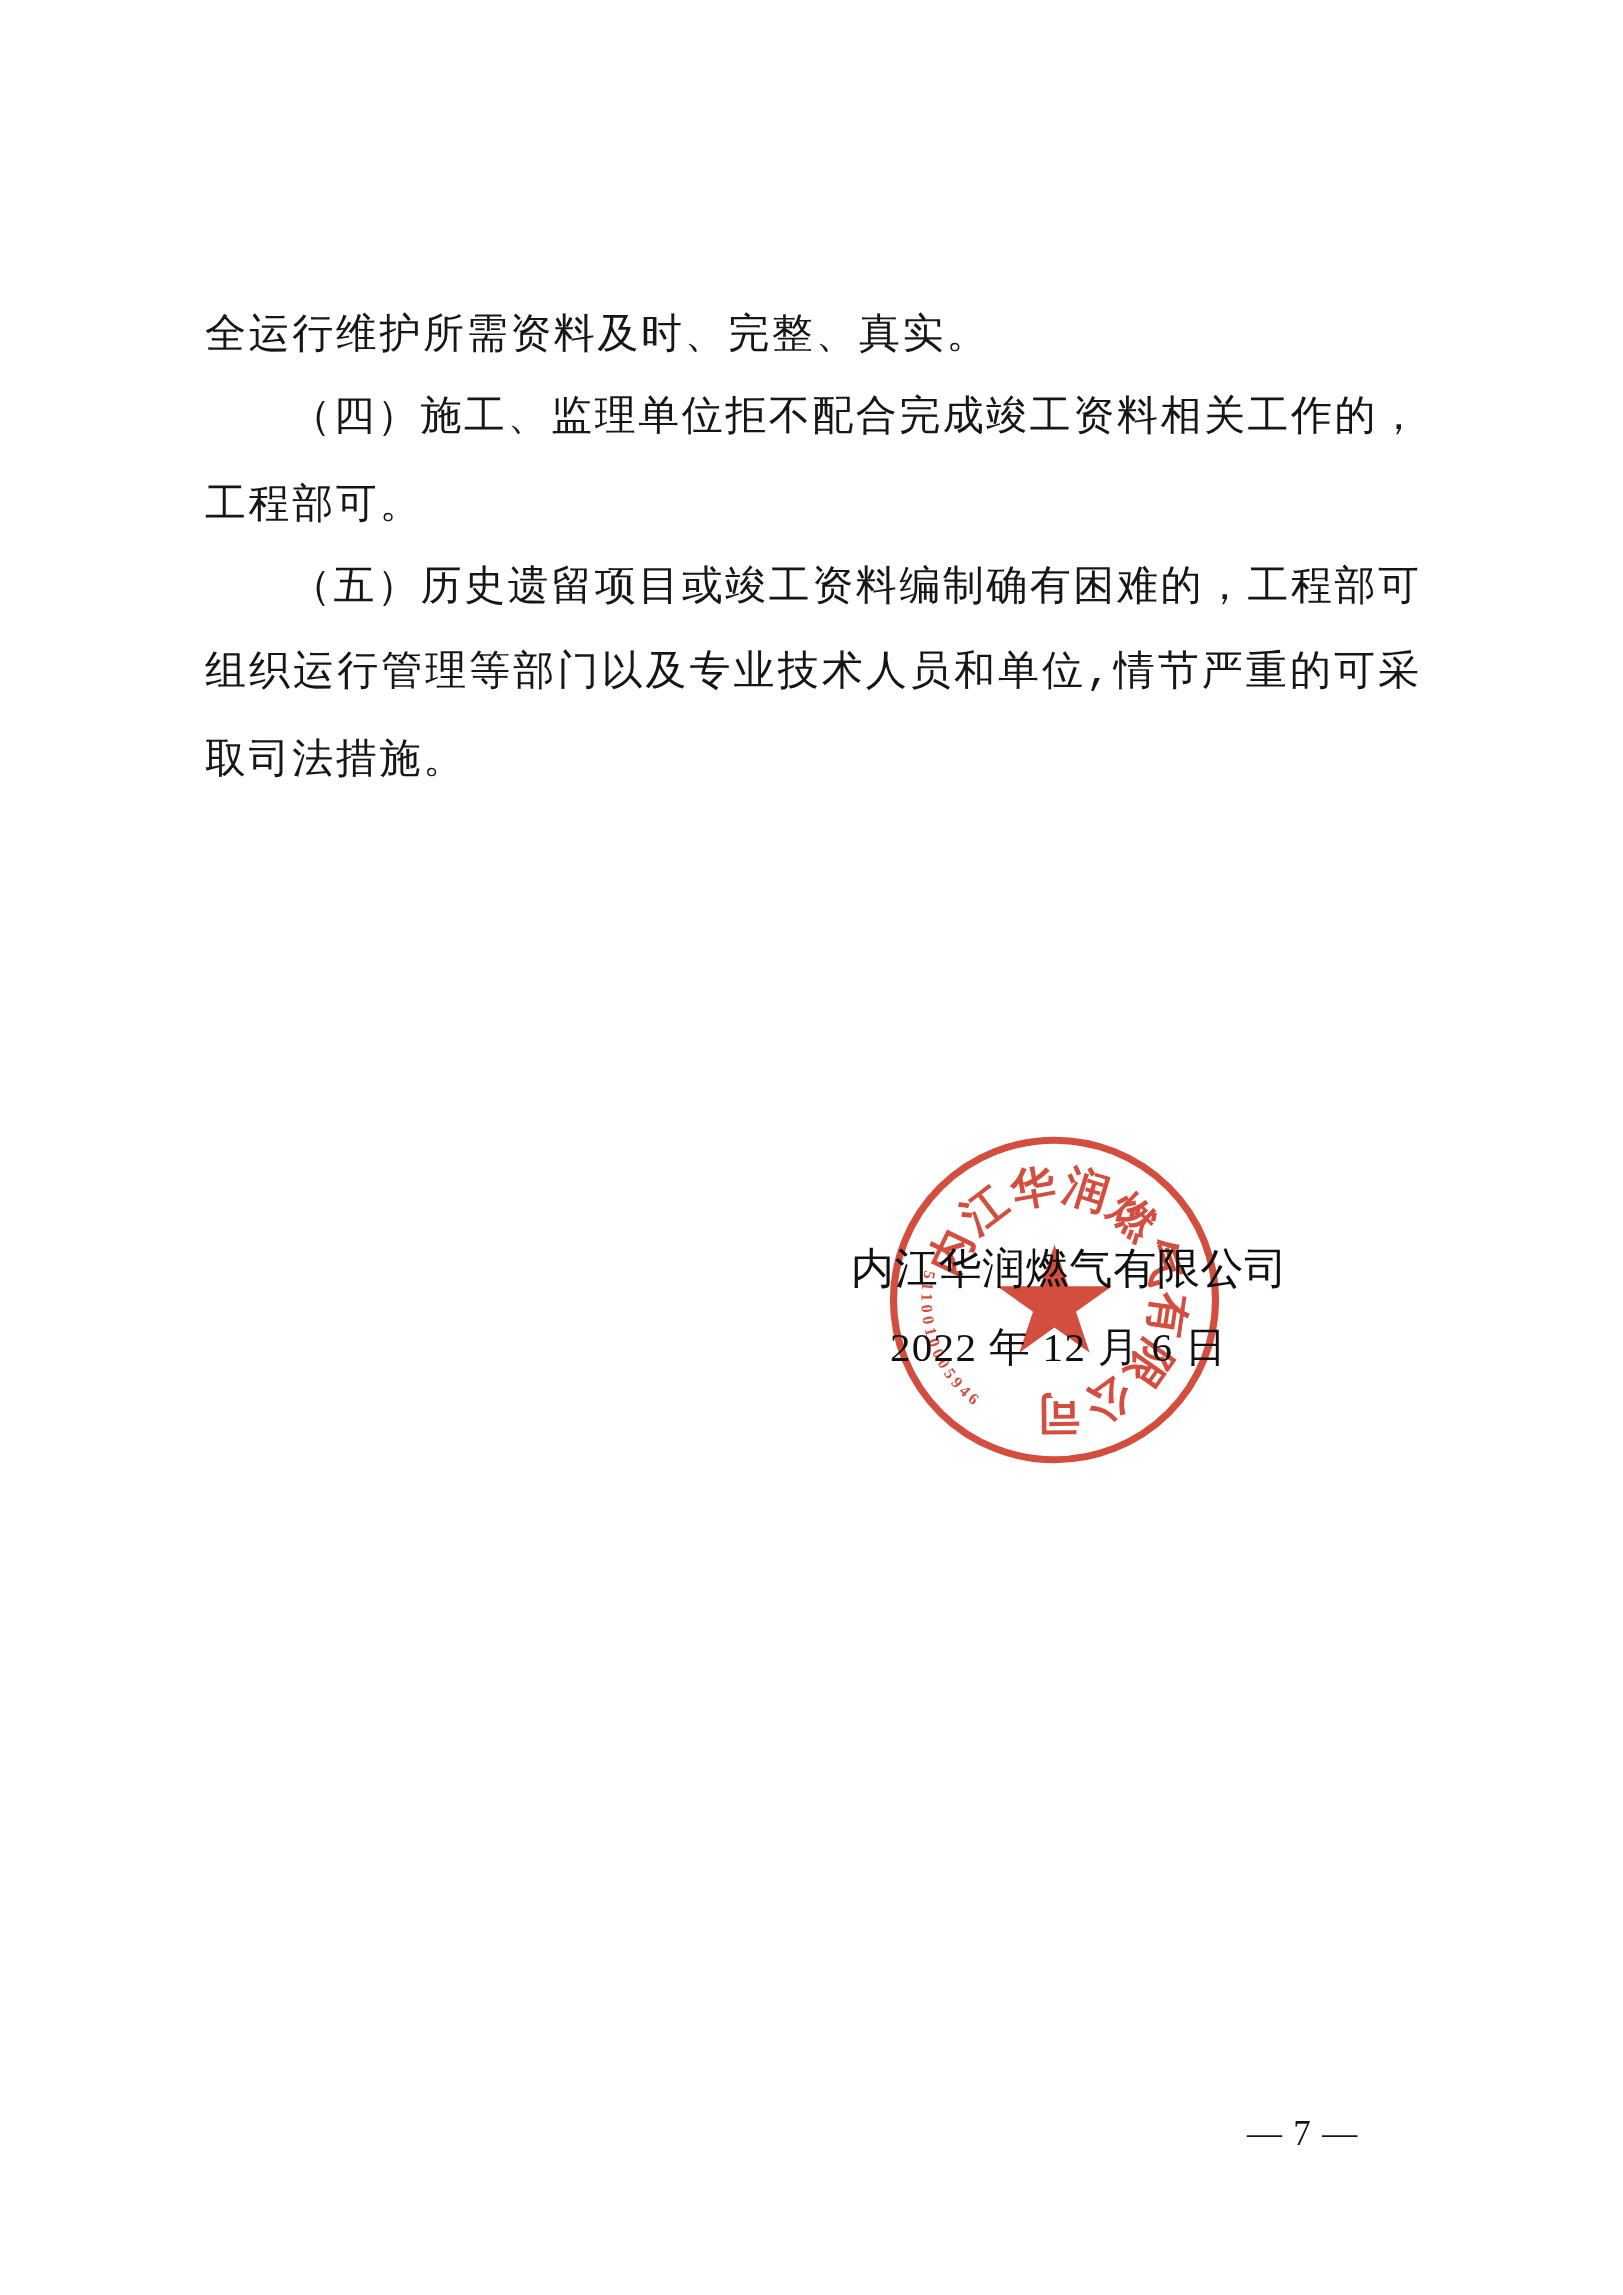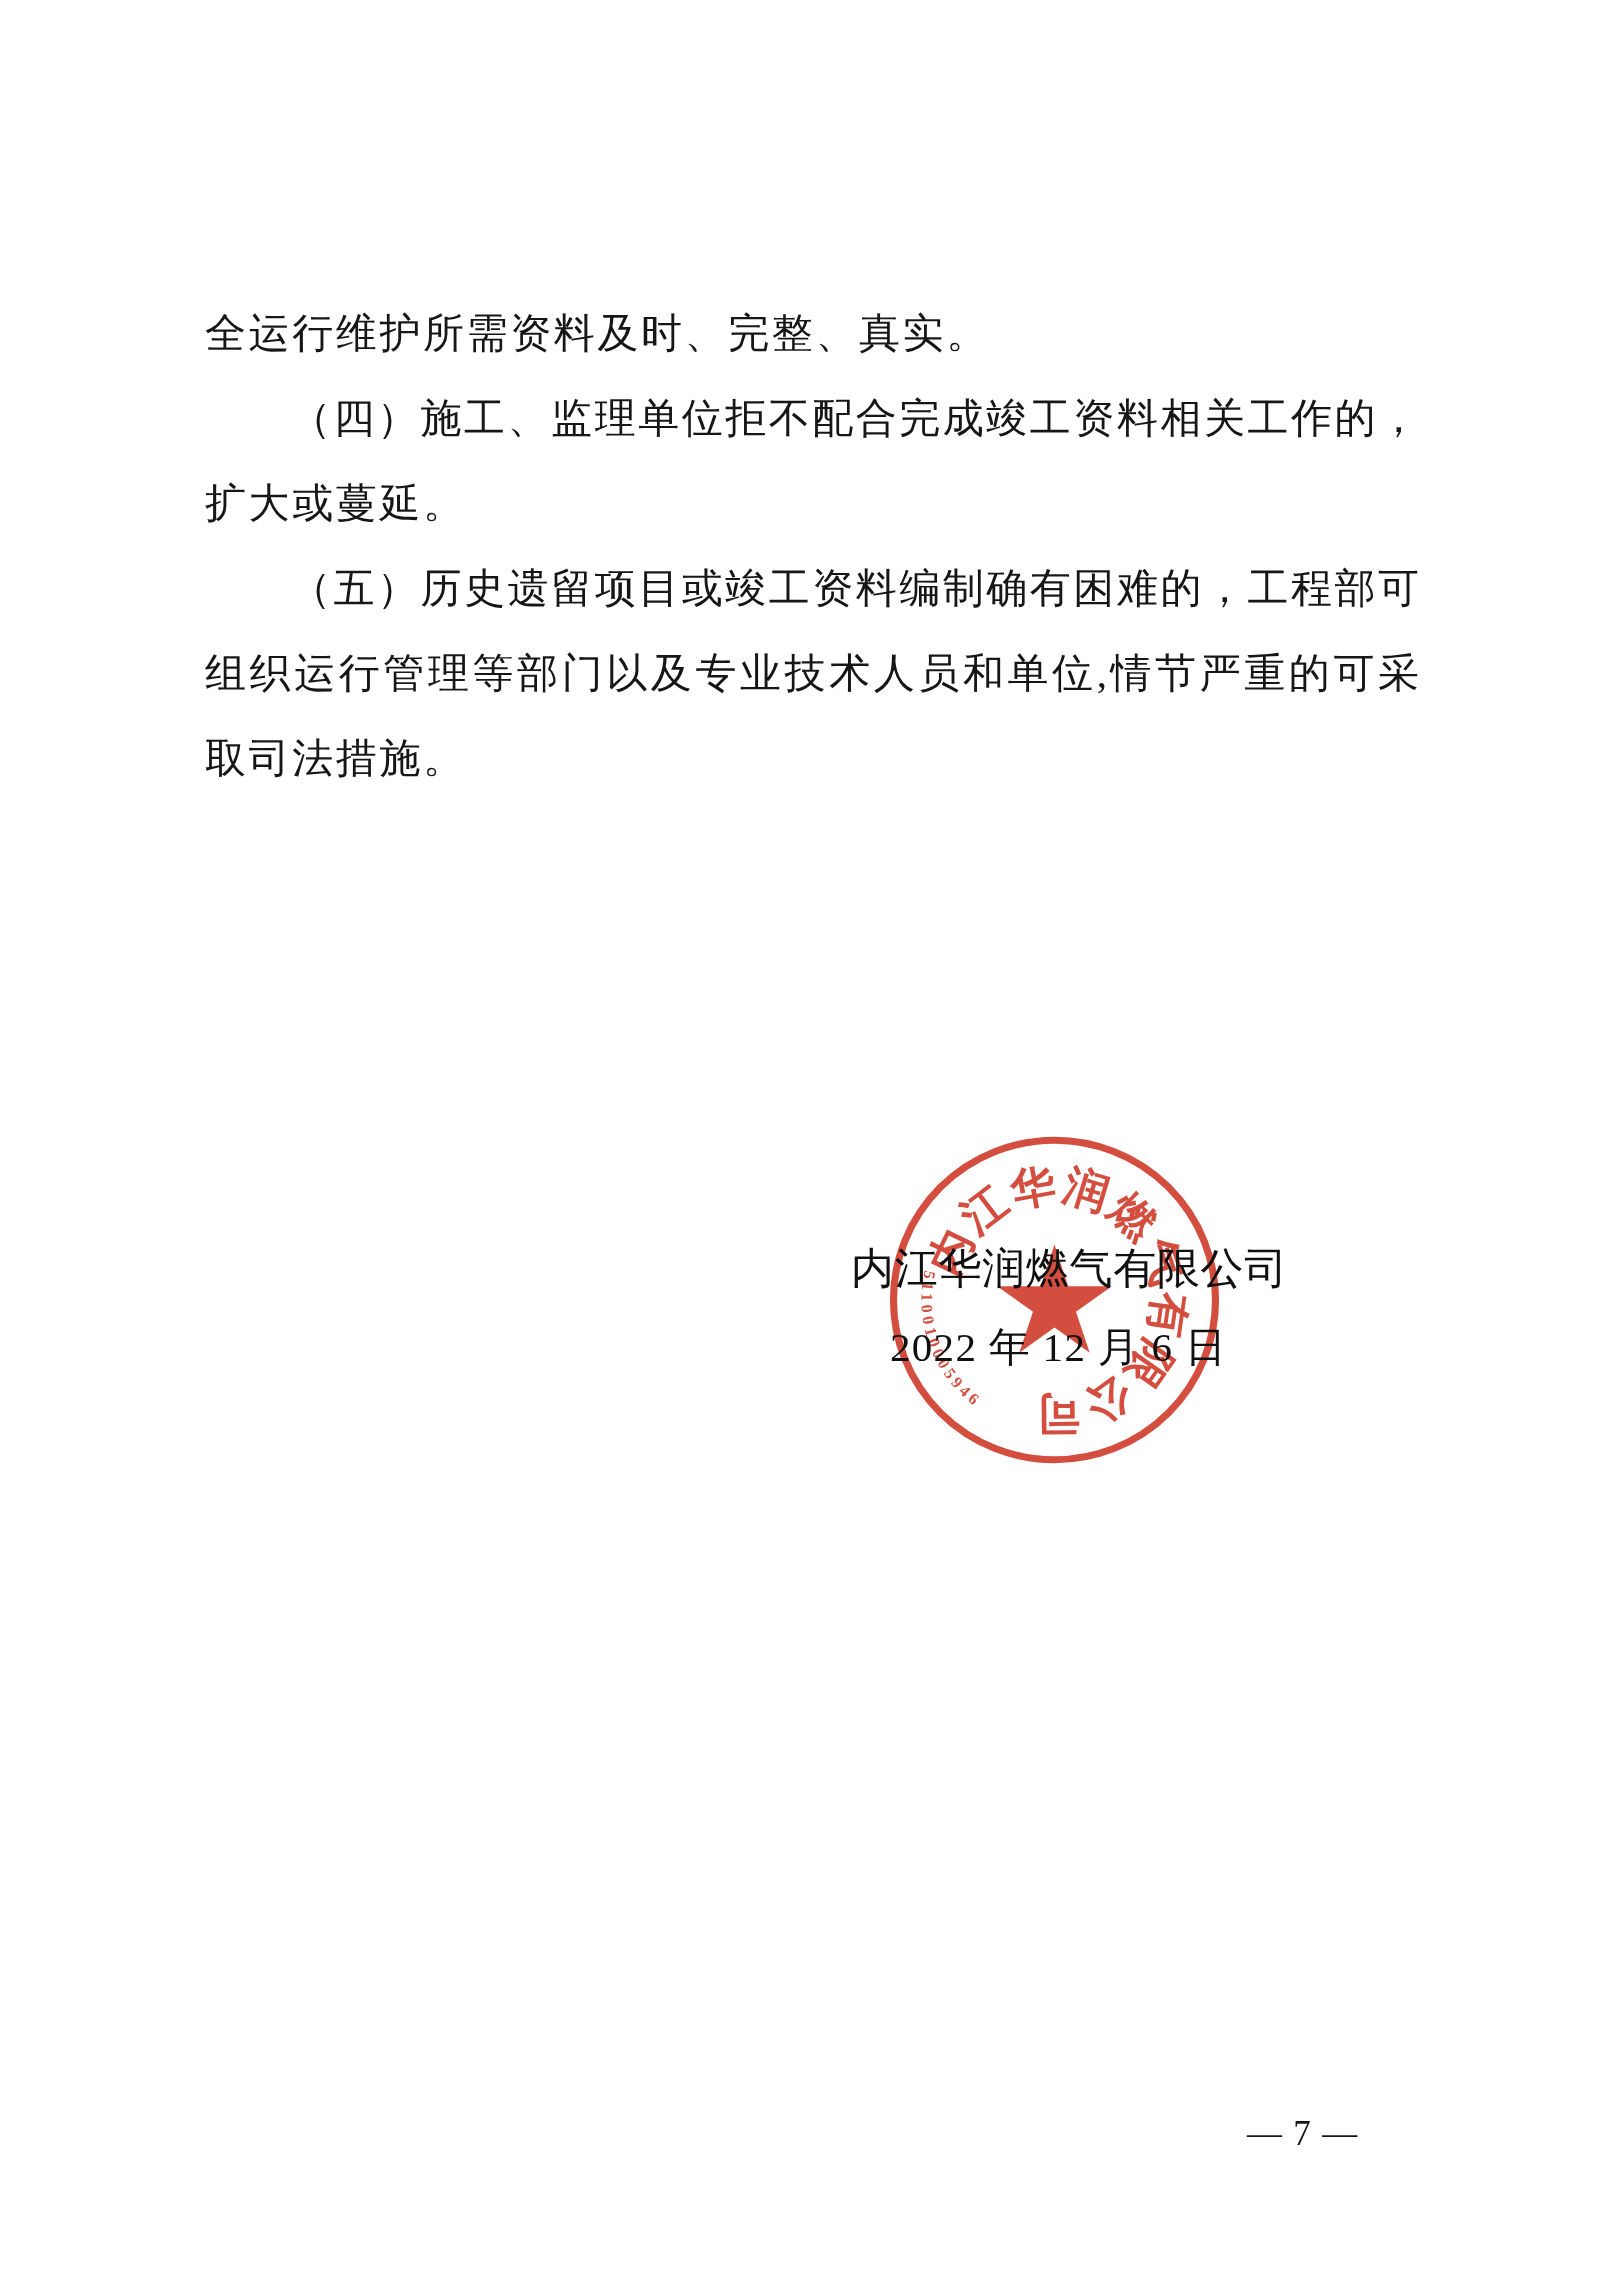--- a/index.html
+++ b/index.html
@@ -10,21 +10,21 @@
     font-family:"Liberation Serif","DejaVu Serif",serif;
     overflow:hidden;
   }
   .body-text {
     position:absolute;
     left:205px; top:291px; width:1214px;
     font-size:41px; line-height:85px;
     color:#161616;
   }
   .line { letter-spacing:2.6px; }
-  .line.justify { text-align:justify; text-align-last:justify; letter-spacing:0; }
+  .line.justify { text-align:justify; text-align-last:justify; letter-spacing:0;font-family:Liberation Mono, monospace; }
   .line.indent { text-indent:85px; }
   .company {
     position:absolute; left:851px; top:1247px;
     font-size:43px; line-height:1; letter-spacing:0.7px;
     color:#101010; white-space:nowrap;
   }
   .date {
     position:absolute; left:890px; top:1327px;
     font-size:41px; line-height:1; letter-spacing:1.3px;
     color:#101010; white-space:nowrap;
@@ -44,21 +44,21 @@
   .seal .code  { font-size:25px; letter-spacing:6px; font-weight:600; }
 </style>
 </head>
 <body>
 
 <div class="page">
 
   <div class="body-text">
     <div class="line">全运行维护所需资料及时、完整、真实。</div>
     <div class="line justify indent">（四）施工、监理单位拒不配合完成竣工资料相关工作的，</div>
-    <div class="line">扩大或蔓延。</div>
+    <div class="line">工程部可。</div>
     <div class="line justify indent">（五）历史遗留项目或竣工资料编制确有困难的，工程部可</div>
     <div class="line justify">组织运行管理等部门以及专业技术人员和单位,情节严重的可采</div>
     <div class="line">取司法措施。</div>
   </div>
 
   <svg class="seal" viewBox="0 0 520 510">
     <defs>
       <path id="ringPath" d="M 111 223 A 152 152 0 1 1 409 287 A 152 152 0 1 1 111 223" fill="none"></path>
       <path id="codePath" d="M 61 209 A 204 204 0 0 0 152 428" fill="none"></path>
     </defs>

